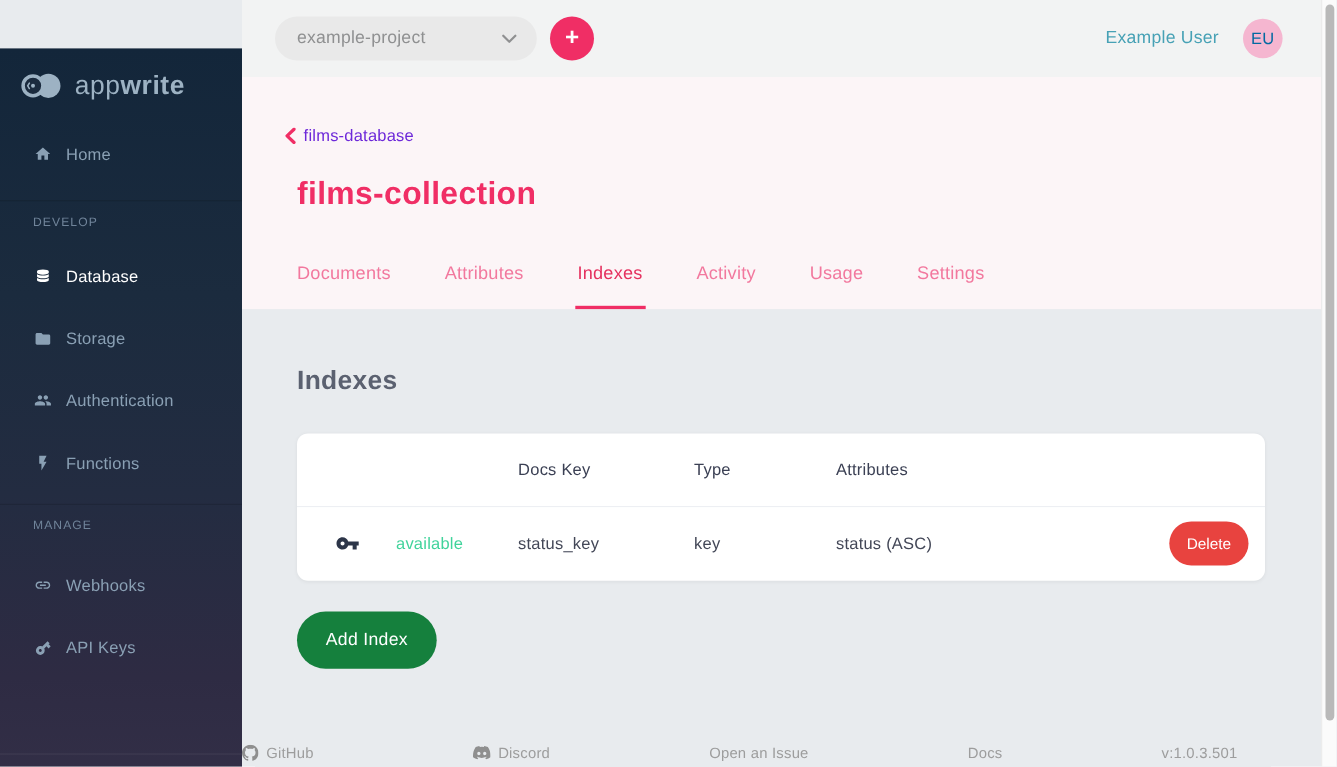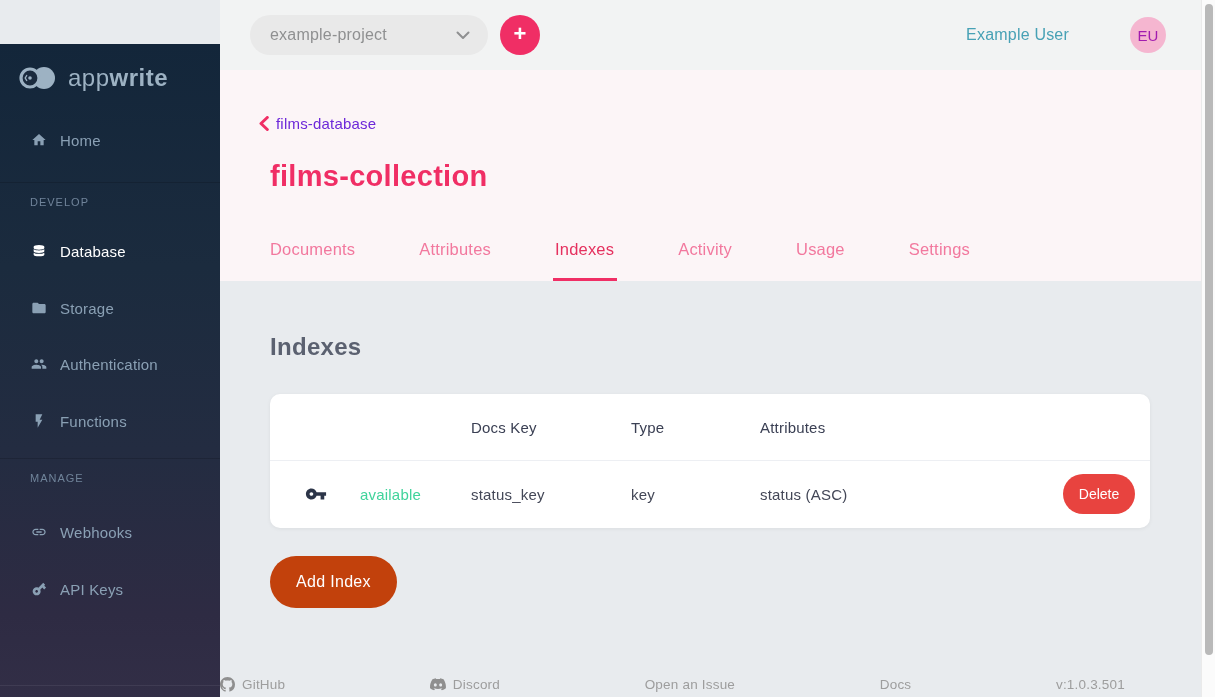--- a/index.html
+++ b/index.html
@@ -26,51 +26,51 @@
   
   .topbar { position:absolute; left:220px; top:0; width:995px; height:70px; background:#f2f3f3; }
   .project-select { position:absolute; left:30px; top:15px; width:238px; height:40px; background:#e9e9e9;
     border-radius:20px; display:flex; align-items:center; padding:0 18px 0 20px; cursor:pointer; }
   .project-select .label { flex:1; font-size:16px; color:#8f9091; }
   .plus-btn { position:absolute; left:280px; top:15px; width:40px; height:40px; border-radius:50%;
     background:#f02e65; color:#fff; font-size:22px; font-weight:bold; display:flex; align-items:center;
     justify-content:center; cursor:pointer; border:none; line-height:1; padding-bottom:2px; }
   .user-area { position:absolute; right:49px; top:0; height:70px; display:flex; align-items:center; }
   .user-name { font-size:16px; color:#47a1b5; margin-right:22px; cursor:pointer; }
-  .avatar { width:36px; height:36px; border-radius:50%; background:#f5b6d0; color:#a21caf; font-size:15px;
-    display:flex; align-items:center; justify-content:center; cursor:pointer;margin-left:39px; }
+  .avatar { width:36px; height:36px; border-radius:50%; background:#f5b6d0; color:#0369a1; font-size:15px;
+    display:flex; align-items:center; justify-content:center; cursor:pointer; }
 
   
   .page-header { position:absolute; left:220px; top:70px; width:995px; height:211px; background:#fcf5f7; }
   .breadcrumb { position:absolute; left:39px; top:45px; display:flex; align-items:center; cursor:pointer; }
   .breadcrumb svg { margin-right:7px; }
   .breadcrumb .bc-label { font-size:15px; color:#6d28d9; }
   .page-title { position:absolute; left:50px; top:90px; font-size:29px; font-weight:bold; color:#f02e65; letter-spacing:.3px; }
-  .tabs { position:absolute; left:50px; bottom:0; height:43px; display:flex; gap:64px;margin-top:46px; }
+  .tabs { position:absolute; left:50px; bottom:0; height:43px; display:flex; gap:49px;margin-top:46px; }
   .tab { position:relative; font-size:16.5px; color:#f2789e; padding-top:2px; cursor:pointer; }
   .tab.active { color:#e5315f; }
   .tab.active::after { content:""; position:absolute; left:50%; transform:translateX(-50%); bottom:0;
     width:64px; height:3px; background:#f02e65; }
 
   
   .section-heading { position:absolute; left:270px; top:333px; font-size:24px; color:#5b6170; letter-spacing:.3px; }
   .card { position:absolute; left:270px; top:394px; width:880px; height:134px; background:#ffffff;
     border-radius:10px; box-shadow:0 1px 4px rgba(0,0,0,0.06); }
   .t-row { display:grid; grid-template-columns:55px 111px 160px 129px 1fr 102px; align-items:center;
     padding-left:35px; height:67px; }
   .t-head { border-bottom:1px solid #edeff3; }
   .t-head .th { font-size:15px; color:#3b4054; }
   .t-body { height:66px; }
   .t-cell { font-size:15px; color:#434757; }
   .status-ok { font-size:15px; color:#40d39b; }
   .key-ic svg { width:22px; height:22px; fill:#2c3548; display:block; }
   .delete-btn { justify-self:end; margin-right:15px; width:72px; height:40px; border:none; border-radius:20px;
     background:#e8433f; color:#fff; font-size:14px; cursor:pointer; font-family:inherit; }
   .add-btn { position:absolute; left:270px; top:556px; width:127px; height:52px; border:none; border-radius:26px;
-    background:#c2410c; color:#fff; font-size:16px; cursor:pointer; font-family:inherit; letter-spacing:.3px; }
+    background:#15803d; color:#fff; font-size:16px; cursor:pointer; font-family:inherit; letter-spacing:.3px; }
 
   
   .footer { position:absolute; left:220px; top:672px; width:905px; height:25px; display:flex;
     align-items:center; justify-content:space-between; gap:28px; }
   .f-item { display:flex; align-items:center; gap:7px; font-size:13.5px; color:#9d9d9d; cursor:pointer; }
   .f-item svg { fill:#8f8f8f; }
   .f-version { font-size:13.5px; color:#9d9d9d; }
 
   
   .scrollbar { position:absolute; right:0; top:0; width:14px; height:697px; background:#fbfbfb; border-left:1px solid #eaeaea; }

